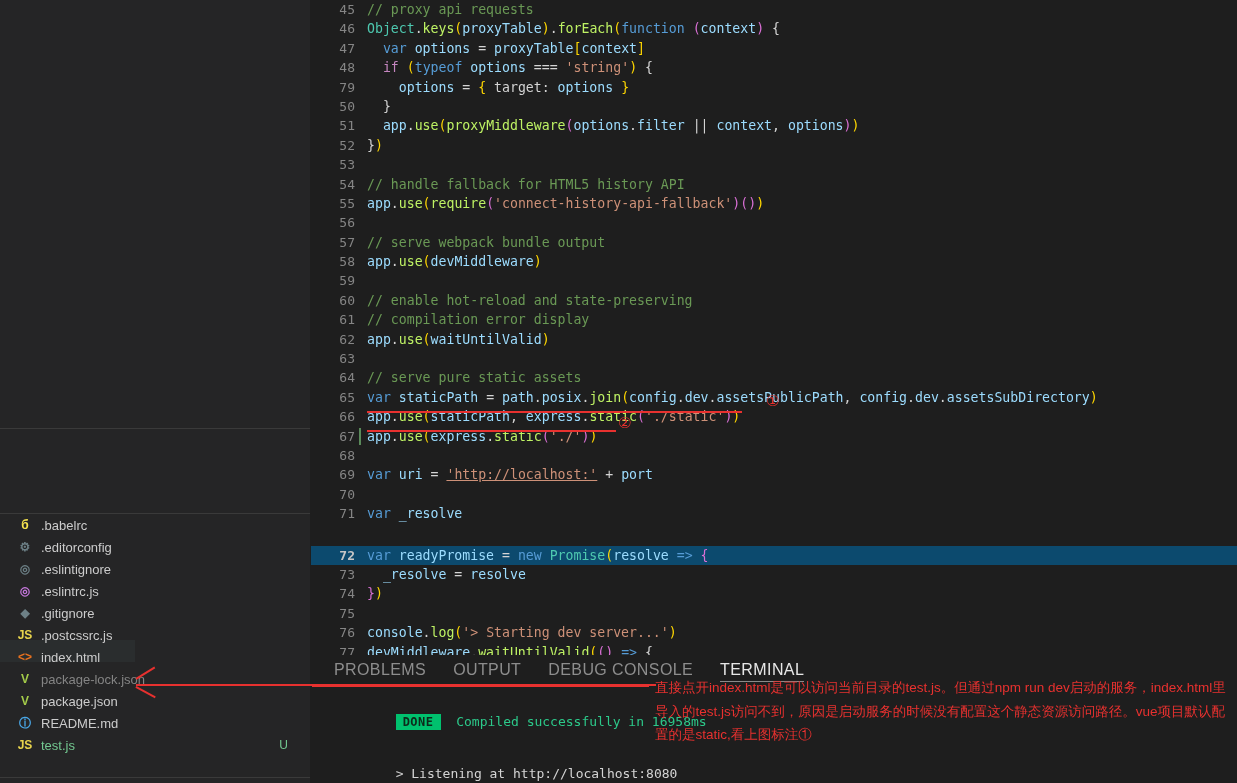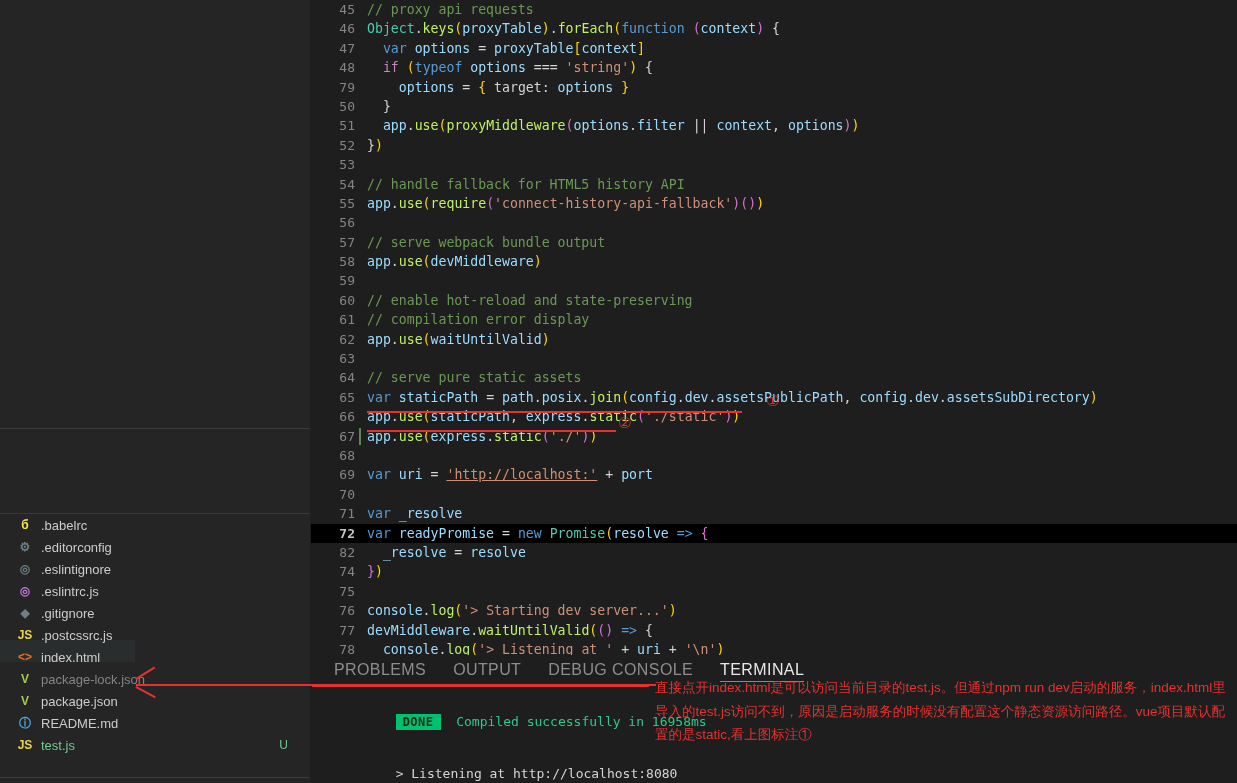--- a/index.html
+++ b/index.html
@@ -50,21 +50,21 @@
     position:relative; height:19.4px; line-height:19.4px;
     font-family:"DejaVu Sans Mono", monospace; font-size:13.2px;
     white-space:pre;
   }
   .code-line .ln {
     position:absolute; left:0; width:44px; text-align:right;
     color:#858585; font-size:13px;
   }
   .code-line .lc { position:absolute; left:56px; }
   .code-line.active .ln { color:#c6c6c6; font-weight:bold; }
-  .code-line.active { background:#000000; }
+  .code-line.active { background:#0c4a6e;margin-top:22px; }
   .cursorbar { position:absolute; left:48px; top:1px; width:2px; height:17px; background:#5a8a5a; }
 
   
   .kw   { color:#569cd6; }   
   .kw2  { color:#c586c0; }   
   .fn   { color:#bef264; }   
   .cls  { color:#4ec9b0; }   
   .var  { color:#9cdcfe; }   
   .str  { color:#ce9178;margin-top:24px; }   
   .cmt  { color:#6a9955; }
@@ -215,21 +215,21 @@
         <div class="code-line"><span class="ln">63</span><span class="lc"></span></div>
         <div class="code-line"><span class="ln">64</span><span class="lc"><span class="cmt">// serve pure static assets</span></span></div>
         <div class="code-line"><span class="ln">65</span><span class="lc"><span class="kw">var</span><span class="pn"> </span><span class="var">staticPath</span><span class="pn"> = </span><span class="var">path</span><span class="pn">.</span><span class="var">posix</span><span class="pn">.</span><span class="fn">join</span><span class="br1">(</span><span class="var">config</span><span class="pn">.</span><span class="var">dev</span><span class="pn">.</span><span class="var">assetsPublicPath</span><span class="pn">, </span><span class="var">config</span><span class="pn">.</span><span class="var">dev</span><span class="pn">.</span><span class="var">assetsSubDirectory</span><span class="br1">)</span></span></div>
         <div class="code-line"><span class="ln">66</span><span class="lc"><span class="var">app</span><span class="pn">.</span><span class="fn">use</span><span class="br1">(</span><span class="var">staticPath</span><span class="pn">, </span><span class="var">express</span><span class="pn">.</span><span class="fn">static</span><span class="br2">(</span><span class="str">'./static'</span><span class="br2">)</span><span class="br1">)</span></span></div>
         <div class="code-line"><span class="ln">67</span><span class="cursorbar"></span><span class="lc"><span class="var">app</span><span class="pn">.</span><span class="fn">use</span><span class="br1">(</span><span class="var">express</span><span class="pn">.</span><span class="fn">static</span><span class="br2">(</span><span class="str">'./'</span><span class="br2">)</span><span class="br1">)</span></span></div>
         <div class="code-line"><span class="ln">68</span><span class="lc"></span></div>
         <div class="code-line"><span class="ln">69</span><span class="lc"><span class="kw">var</span><span class="pn"> </span><span class="var">uri</span><span class="pn"> = </span><span class="str ul-str">'http://localhost:'</span><span class="pn"> + </span><span class="var">port</span></span></div>
         <div class="code-line"><span class="ln">70</span><span class="lc"></span></div>
         <div class="code-line"><span class="ln">71</span><span class="lc"><span class="kw">var</span><span class="pn"> </span><span class="var">_resolve</span></span></div>
         <div class="code-line active"><span class="ln">72</span><span class="lc"><span class="kw">var</span><span class="pn"> </span><span class="var">readyPromise</span><span class="pn"> = </span><span class="kw">new</span><span class="pn"> </span><span class="cls">Promise</span><span class="br1">(</span><span class="var">resolve</span><span class="pn"> </span><span class="kw">=&gt;</span><span class="pn"> </span><span class="br2">{</span></span></div>
-        <div class="code-line"><span class="ln">82</span><span class="lc"><span class="pn">  </span><span class="var">_resolve</span><span class="pn"> = </span><span class="var">resolve</span></span></div>
+        <div class="code-line"><span class="ln">73</span><span class="lc"><span class="pn">  </span><span class="var">_resolve</span><span class="pn"> = </span><span class="var">resolve</span></span></div>
         <div class="code-line"><span class="ln">74</span><span class="lc"><span class="br2">}</span><span class="br1">)</span></span></div>
         <div class="code-line"><span class="ln">75</span><span class="lc"></span></div>
         <div class="code-line"><span class="ln">76</span><span class="lc"><span class="var">console</span><span class="pn">.</span><span class="fn">log</span><span class="br1">(</span><span class="str">'&gt; Starting dev server...'</span><span class="br1">)</span></span></div>
         <div class="code-line"><span class="ln">77</span><span class="lc"><span class="var">devMiddleware</span><span class="pn">.</span><span class="fn">waitUntilValid</span><span class="br1">(</span><span class="br2">(</span><span class="br2">)</span><span class="pn"> </span><span class="kw">=&gt;</span><span class="pn"> {</span></span></div>
         <div class="code-line"><span class="ln">78</span><span class="lc"><span class="pn">  </span><span class="var">console</span><span class="pn">.</span><span class="fn">log</span><span class="br1">(</span><span class="str">'&gt; Listening at '</span><span class="pn"> + </span><span class="var">uri</span><span class="pn"> + </span><span class="str">'\n'</span><span class="br1">)</span></span></div>
       </div>
 
     <div class="anno-underline" style="left:56px; top:411px; width:375px;"></div>
     <div class="circ-num" style="left:455px; top:394px;">①</div>
     <div class="anno-underline" style="left:56px; top:430px; width:249px;"></div>

